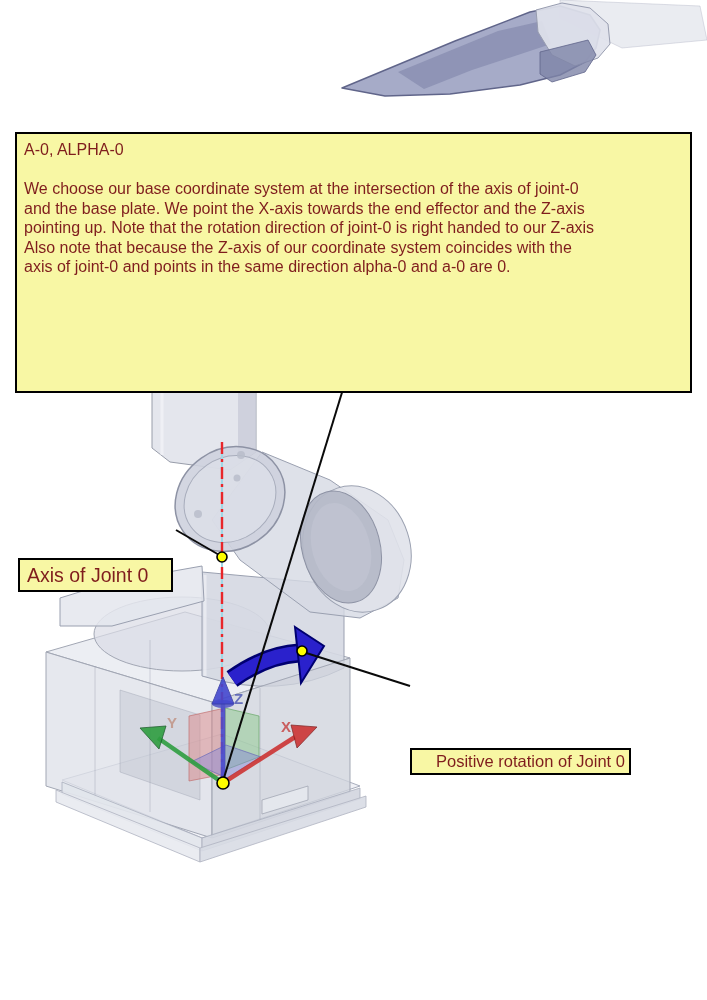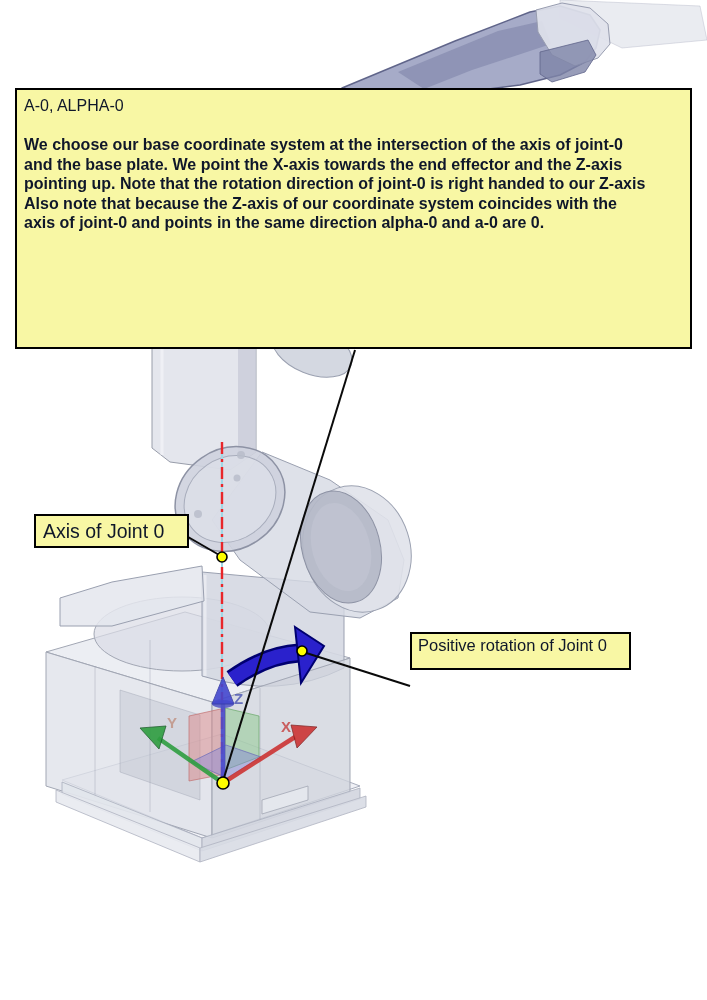--- a/index.html
+++ b/index.html
@@ -1,27 +1,27 @@
 <!DOCTYPE html>
 <html><head>
 <meta charset="utf-8">
 <style>
   html,body{margin:0;padding:0;background:#ffffff;}
   .stage{position:relative;width:707px;height:1000px;background:#ffffff;overflow:hidden;
          font-family:"Liberation Sans",sans-serif;color:#000;}
   .stage svg{position:absolute;left:0;top:0;}
-  .callout{position:absolute;background:#f8f7a4;border:2px solid #000;color:#0f172a;box-sizing:border-box;}
+  .callout{position:absolute;background:#f8f7a4;border:2px solid #000;color:#7f1d1d;box-sizing:border-box;margin-top:44px;}
   .note{left:15px;top:88px;width:677px;height:261px;padding:6px 6px 0 7px;
         font-size:16px;line-height:19.5px;}
   .note .ln{white-space:pre;}
-  .note .gap{margin-top:19.5px;font-weight:bold;}
-  .callout-axis{left:34px;top:514px;width:155px;height:34px;font-size:19.5px;line-height:30px;
+  .note .gap{margin-top:19.5px;}
+  .callout-axis{left:18px;top:514px;width:155px;height:34px;font-size:19.5px;line-height:30px;
                 padding-left:7px;white-space:nowrap;}
-  .callout-rot{left:410px;top:632px;width:221px;height:38px;font-size:16.5px;line-height:23px;
-               padding-left:6px;white-space:nowrap;}
+  .callout-rot{left:410px;top:704px;width:221px;height:27px;font-size:16.5px;line-height:23px;
+               padding-left:24px;white-space:nowrap;}
   text{font-family:"Liberation Sans",sans-serif;font-weight:bold;}
 </style>
 </head>
 <body>
 
 <div class="stage">
 
   <svg width="707" height="1000" viewBox="0 0 707 1000">
 
     <g stroke-linejoin="round">

